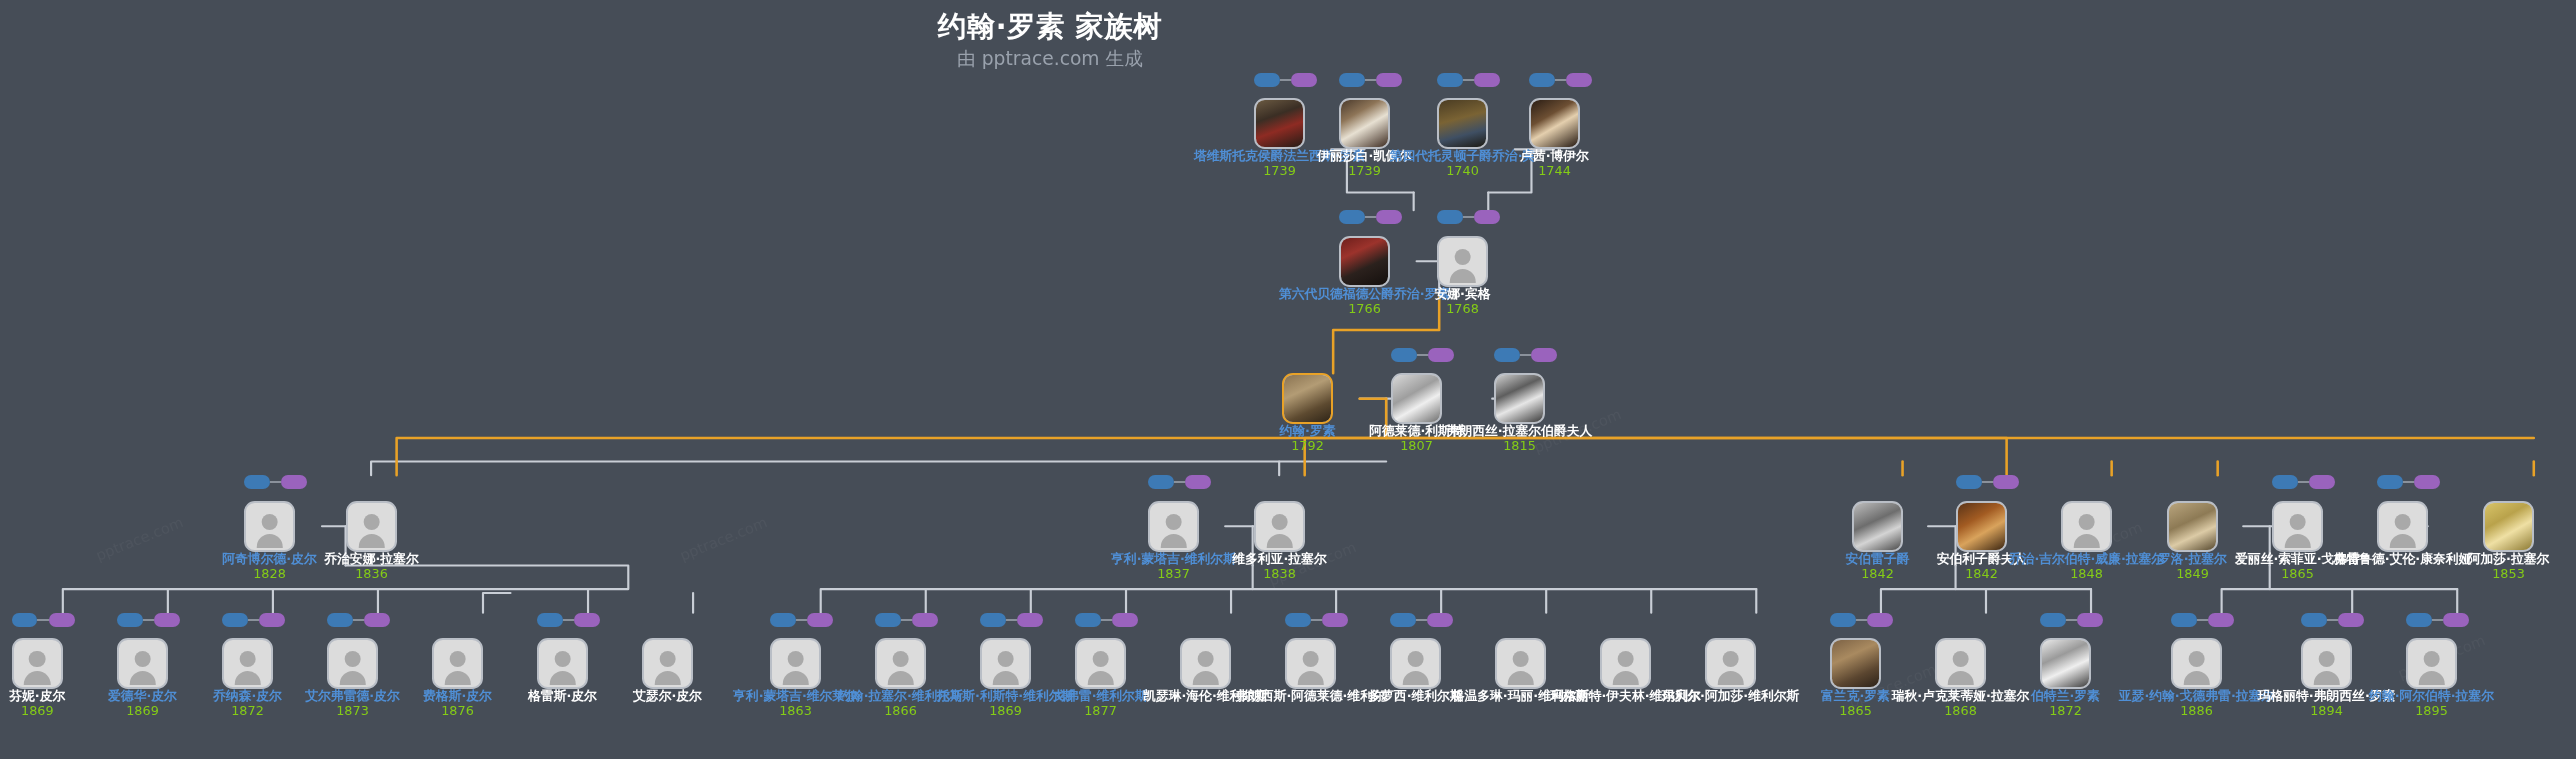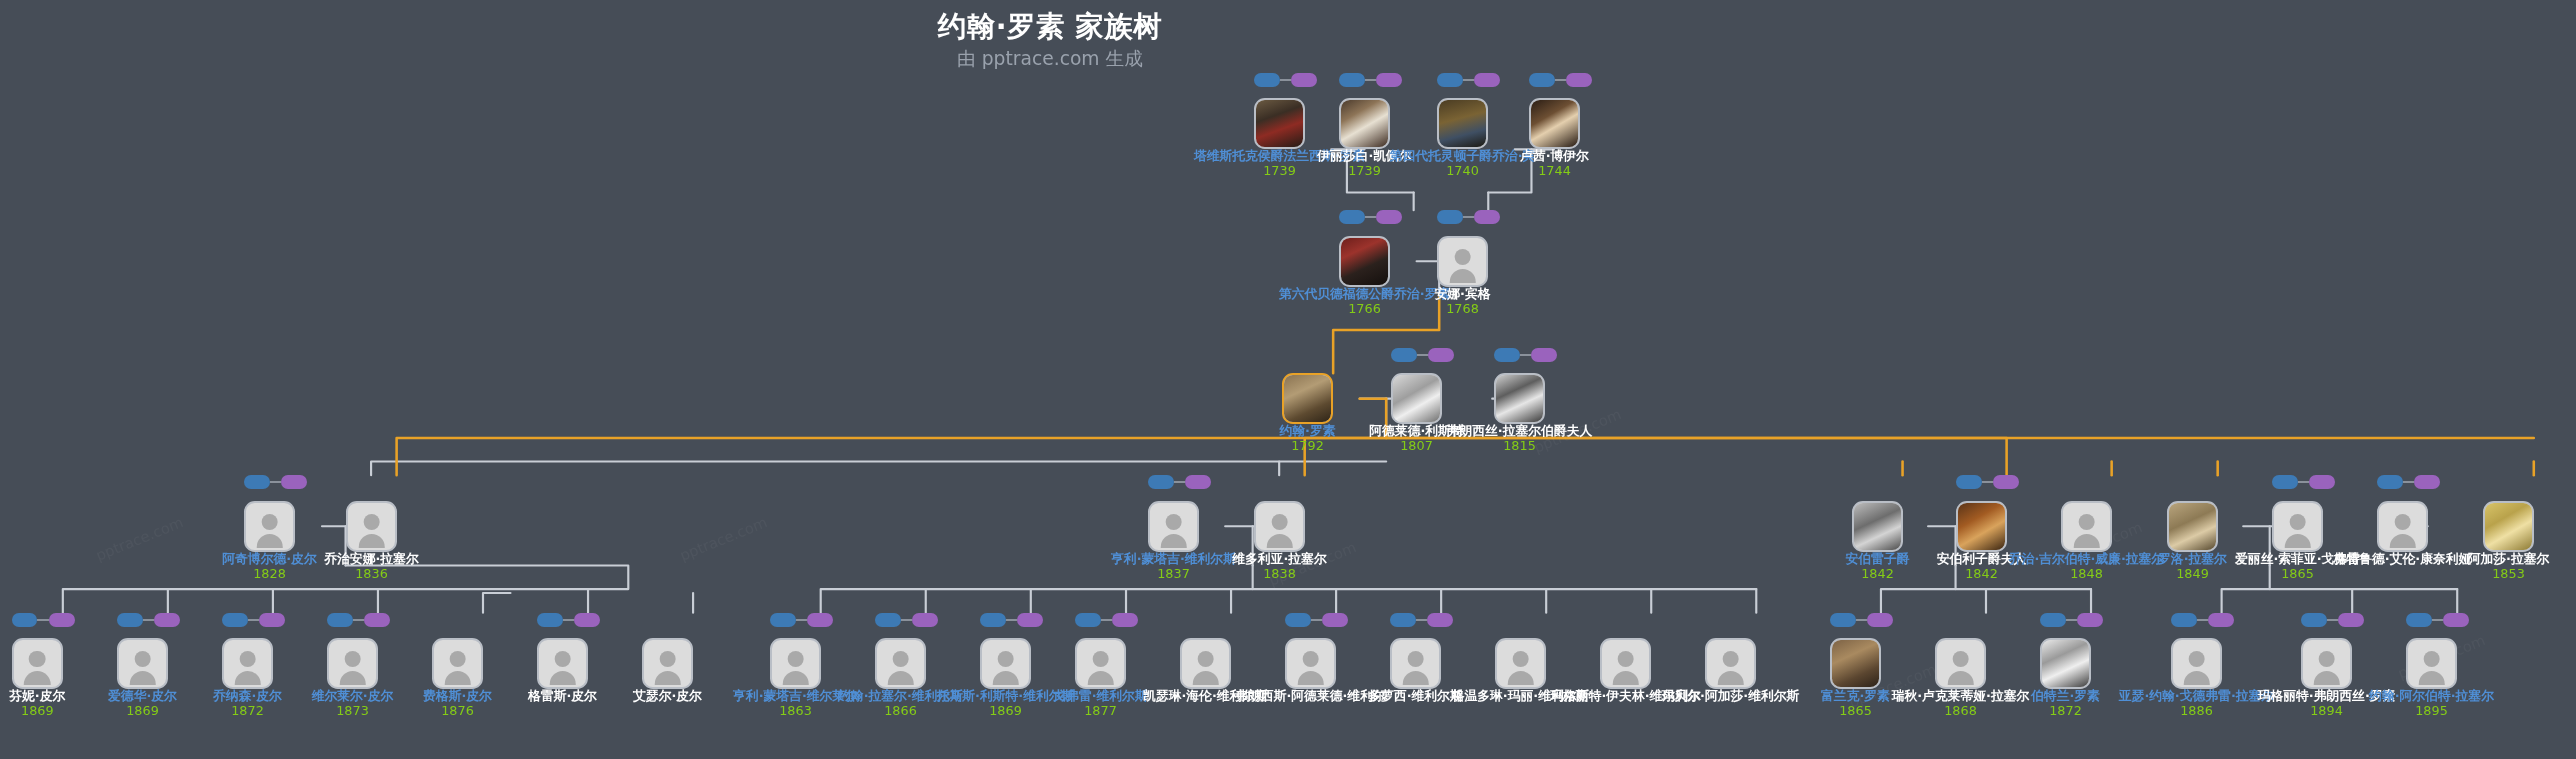--- a/index.html
+++ b/index.html
@@ -564,21 +564,21 @@
           <div class="pname m">乔纳森·皮尔</div>
           <div class="pyear">1872</div>
         </div>
       </div>
       <div class="node" style="left: 327px; top: 638px;">
         <div class="avatar">
           <div class="ph-head"></div>
           <div class="ph-body"></div>
         </div>
         <div class="label">
-          <div class="pname m">维尔莱尔·皮尔</div>
+          <div class="pname m">艾尔弗雷德·皮尔</div>
           <div class="pyear">1873</div>
         </div>
       </div>
       <div class="node" style="left: 432px; top: 638px;">
         <div class="avatar">
           <div class="ph-head"></div>
           <div class="ph-body"></div>
         </div>
         <div class="label">
           <div class="pname m">费格斯·皮尔</div>

